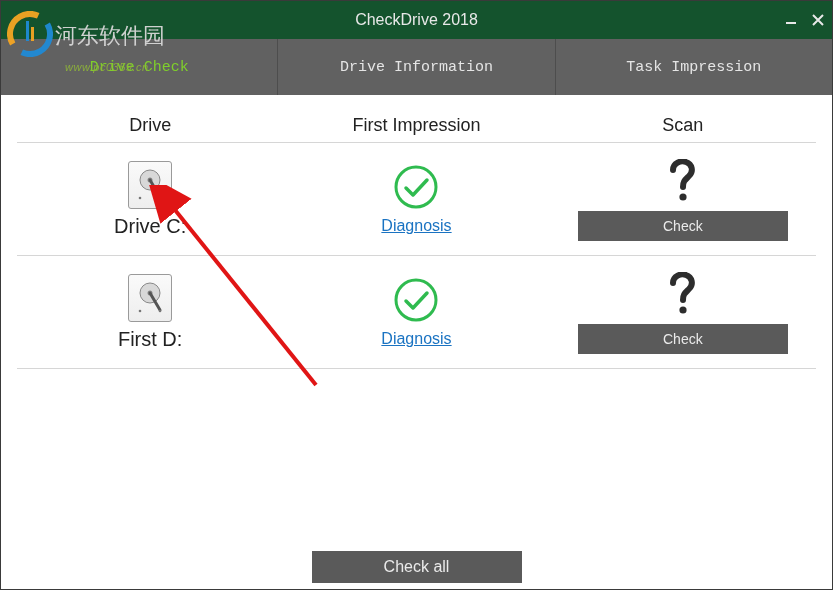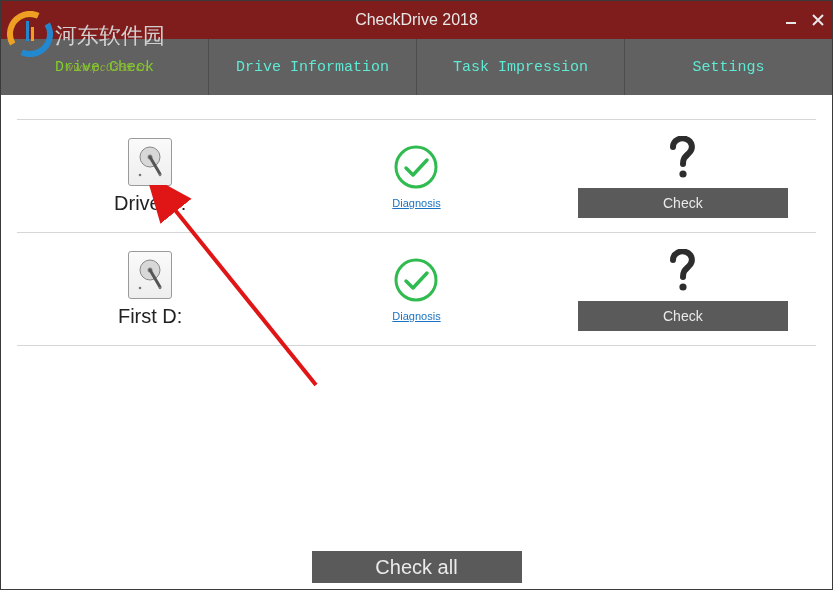--- a/index.html
+++ b/index.html
@@ -1,27 +1,27 @@
 <!DOCTYPE html>
 <html><head>
 <meta charset="utf-8">
 <style>
   * { box-sizing: border-box; margin: 0; padding: 0; }
   html, body { width: 833px; height: 590px; font-family: "Segoe UI", Arial, sans-serif; background: #fff; overflow: hidden; }
   .window { width: 833px; height: 590px; display: flex; flex-direction: column; border: 1px solid #3a3a3a; }
 
   
-  .title-bar { height: 38px; background: #7f1d1d; display: flex; align-items: center; position: relative; }
+  .title-bar { height: 38px; background: #14532d; display: flex; align-items: center; position: relative; }
   .title-bar .title { color: #e8e8e8; font-size: 16px; position: absolute; left: 50%; transform: translateX(-50%); }
   .title-bar .win-controls { position: absolute; right: 8px; display: flex; gap: 14px; align-items: center; color: #e8e8e8; }
   .title-bar .win-controls svg { display: block; }
 
   
   .tabs { height: 56px; background: #616161; display: flex; font-family: Liberation Mono, monospace; }
-  .tab { flex: 1; display: flex; align-items: center; justify-content: center; color: #5eead4; font-size: 15px; cursor: pointer; border-right: 1px solid #4d4d4d; }
+  .tab { flex: 1; display: flex; align-items: center; justify-content: center; color: #e5e5e5; font-size: 15px; cursor: pointer; border-right: 1px solid #4d4d4d; }
   .tab:last-child { border-right: none; }
   .tab.active { color: #7fcf2b; }
 
   
   .watermark { position: absolute; left: 6px; top: 10px; pointer-events: none; opacity: 0.95; font-size: 22px; color: #d8d8d8; white-space: nowrap; font-weight: 500; }
   .watermark .logo { display: inline-block; vertical-align: middle; margin-right: 2px; }
   .watermark .sub { display: block; font-size: 11px; color: #8db23a; margin-top: -2px; margin-left: 58px; letter-spacing: .5px; font-style: italic; }
 
   
   .body { flex: 1; background: #fff; padding: 20px 16px 8px; overflow: hidden; position: relative; }
@@ -34,33 +34,33 @@
   
   .drive-row { display: grid; grid-template-columns: 1fr 1fr 1fr; align-items: center; padding: 14px 0 14px; border-bottom: 1px solid #d6d6d6; }
   .drive-row .cell { display: flex; flex-direction: column; align-items: center; gap: 6px; }
 
   .drive-icon { width: 44px; height: 48px; border: 1px solid #9a9a9a; border-radius: 3px; background: linear-gradient(#fafafa,#eee); display: flex; align-items: center; justify-content: center; position: relative; }
   .drive-icon svg { display:block; }
 
   .drive-label { font-size: 20px; color: #222; }
 
   .impression-check { width: 48px; height: 48px; }
-  .diagnosis-link { color: #1a73c2; font-size: 11px; text-decoration: underline; cursor: pointer; }
+  .diagnosis-link { color: #1a73c2; font-size: 16px; text-decoration: underline; cursor: pointer; }
 
   .scan-cell { display:flex; flex-direction:column; align-items:center; gap:6px; }
   .scan-q { width: 44px; height: 48px; display:flex; align-items:center; justify-content:center; color:#2d2d2d; }
   .scan-q svg { display:block; }
   .check-btn { width: 210px; height: 30px; background: #5a5a5a; color: #eaeaea; border: none; font-size: 14px; cursor: pointer; }
 
   
   .arrow-anno { position: absolute; left: 140px; top: 90px; pointer-events: none; }
 
   
   .footer { height: 44px; display:flex; align-items:center; justify-content:center; background:#fff; }
-  .check-all { width: 210px; height: 32px; background: #5a5a5a; color:#eaeaea; border:none; font-size:20px; cursor:pointer; }
+  .check-all { width: 210px; height: 32px; background: #5a5a5a; color:#eaeaea; border:none; font-size:16px; cursor:pointer; }
 </style>
 </head>
 <body>
 
 <div class="window">
 
   <div class="title-bar">
     <div class="watermark">
       <span class="logo">
         <svg width="46" height="46" viewBox="0 0 46 46">
@@ -90,26 +90,28 @@
   <div class="tabs">
     <div class="tab active">
         <span>Drive Check</span>
       </div>
     <div class="tab">
         <span>Drive Information</span>
       </div>
     <div class="tab">
         <span>Task Impression</span>
       </div>
-    <div class="tab">
-        <span>Settings</span>
-      </div>
   </div>
 
   <div class="body">
+    <div class="col-headers">
+      <div>Drive</div>
+      <div>First Impression</div>
+      <div>Scan</div>
+    </div>
     <div class="hline"></div>
 
     <div class="drive-row">
       <div class="cell">
         <div class="drive-icon">
           <svg width="30" height="36" viewBox="0 0 30 36">
             <circle cx="15" cy="13" r="10" fill="#d8d8d8" stroke="#888"></circle>
             <circle cx="15" cy="13" r="2.5" fill="#888"></circle>
             <path d="M15 13 L25 30" stroke="#555" stroke-width="3" stroke-linecap="round"></path>
             <circle cx="5" cy="31" r="1.3" fill="#777"></circle>

